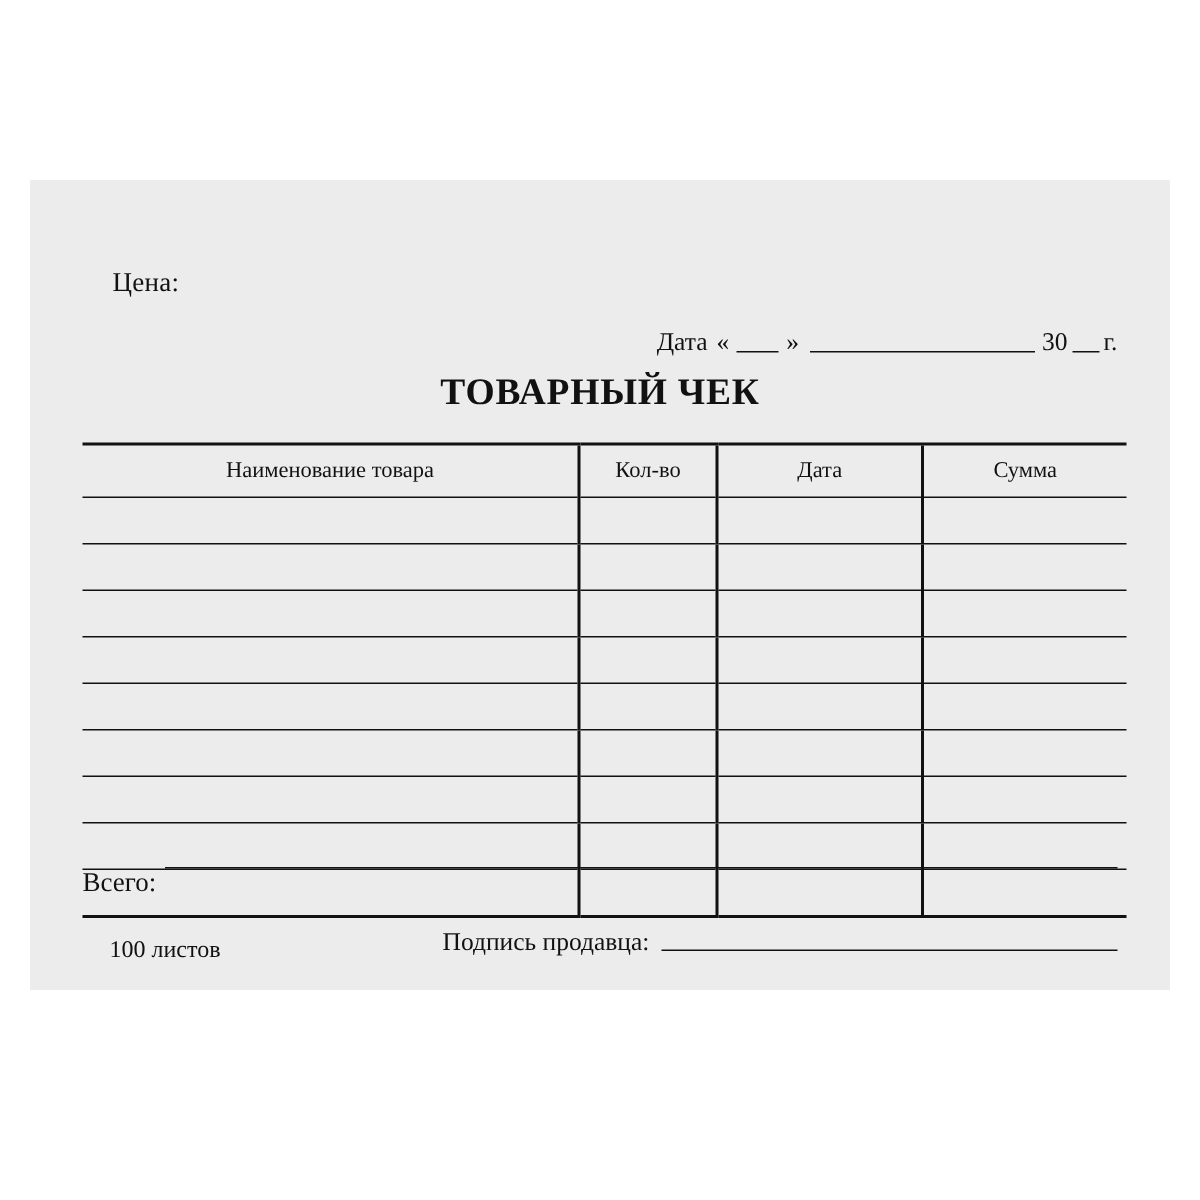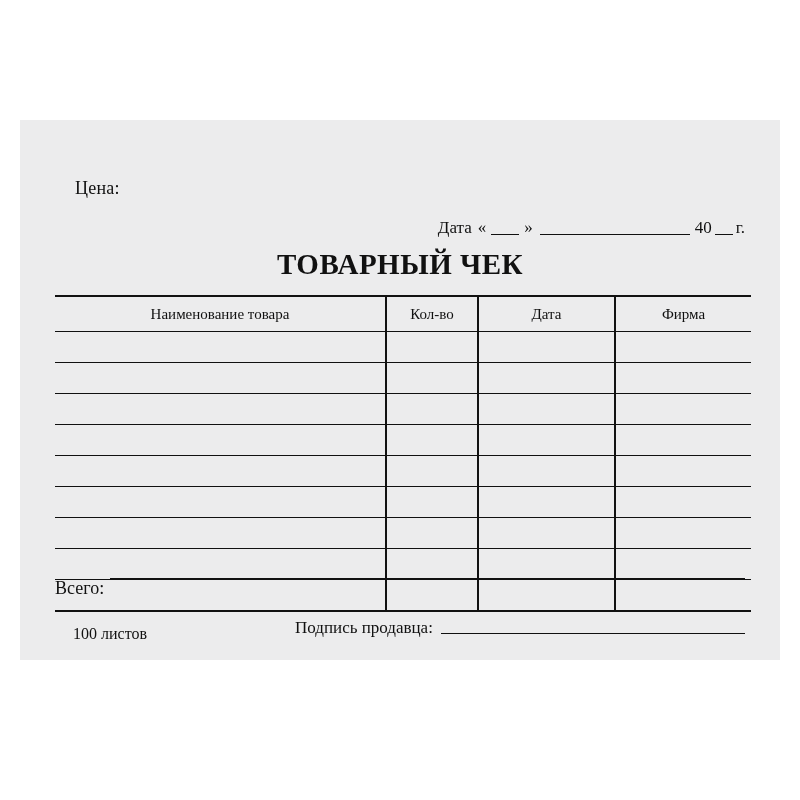--- a/index.html
+++ b/index.html
@@ -71,21 +71,21 @@
   .rule-md { width: 150px; margin: 0 5px 3px 5px; }
   .rule-xs { width: 18px; margin: 0 3px 3px 3px; }
 
   
   .title {
     position: absolute;
     top: 98px;
     left: 0;
     width: 100%;
     text-align: center;
-    font-size: 29px;
+    font-size: 25px;
     font-weight: bold;
     letter-spacing: 0.5px;
     color: #111;
   }
 
   
   table.receipt {
     position: absolute;
     top: 145px;
     left: 0;
@@ -176,34 +176,34 @@
     <div class="inner">
 
       <div class="firma">Цена:</div>
 
       <div class="date-row">
         <span class="lbl">Дата</span>
         <span class="quote">«</span>
         <span class="rule rule-sm"></span>
         <span class="quote">»</span>
         <span class="rule rule-md"></span>
-        <span>40</span>
+        <span>30</span>
         <span class="rule rule-xs"></span>
         <span>г.</span>
       </div>
 
       <div class="title">ТОВАРНЫЙ ЧЕК</div>
 
       <table class="receipt">
         <thead>
           <tr>
             <th style="width:330px">Наименование товара</th>
             <th class="col-sep" style="width:90px">Кол-во</th>
             <th class="col-sep" style="width:135px">Дата</th>
-            <th class="col-sep" style="width:135px">Фирма</th>
+            <th class="col-sep" style="width:135px">Сумма</th>
           </tr>
         </thead>
         <tbody>
             <tr>
               <td style="width: 330px;"></td>
               <td class="col-sep" style="width: 90px;"></td>
               <td class="col-sep" style="width: 135px;"></td>
               <td class="col-sep" style="width: 135px;"></td>
             </tr>
             <tr>

